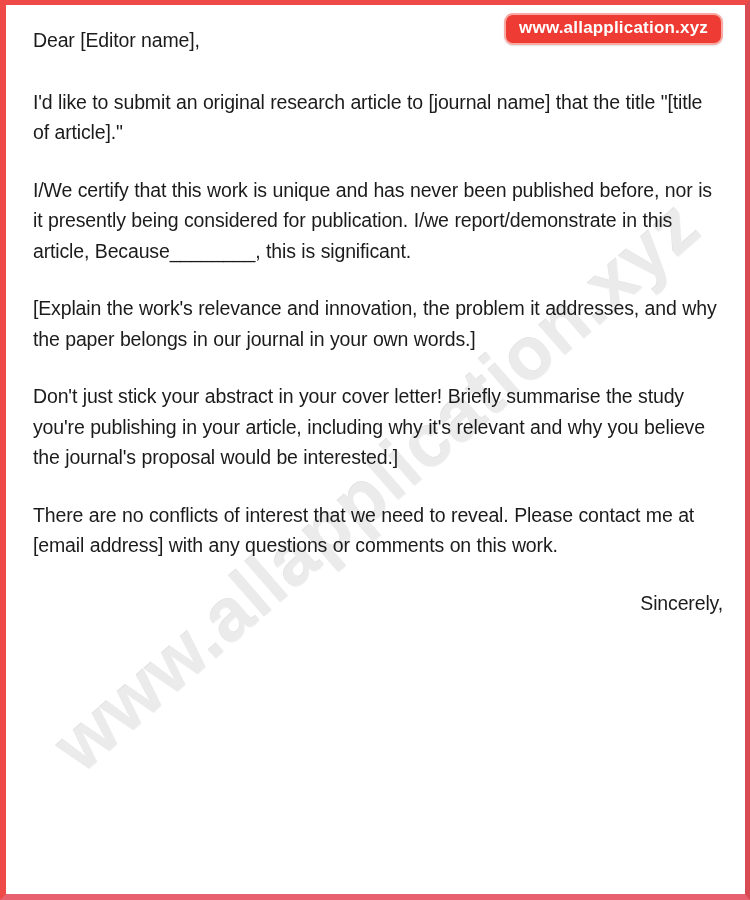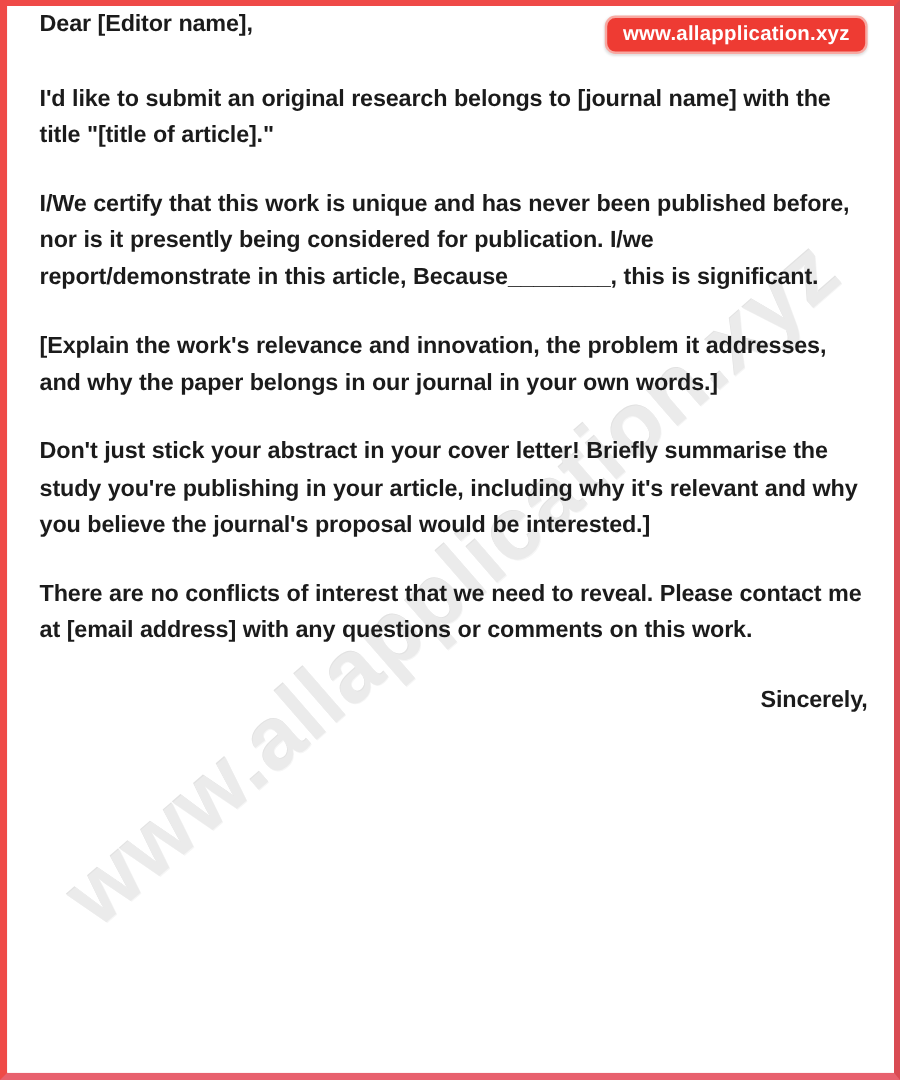--- a/index.html
+++ b/index.html
@@ -72,22 +72,21 @@
     letter-spacing: 0.2px;
     line-height: 1.1;
     white-space: nowrap;
     box-shadow: 0 1px 2px rgba(0,0,0,0.12);
   }
 
   
   #letter-body {
     position: relative;
     z-index: 3;
-    padding: 0 22px 0 27px;
-    font-weight: bold;
+    padding: 20px 22px 0 27px;
   }
 
   .letter-paragraph {
     font-family: "Liberation Sans", sans-serif;
     font-size: 19.5px;
     line-height: 30.5px;
     color: #1b1b1b;
     letter-spacing: -0.15px;
     margin-bottom: 27px;
     max-width: 700px;
@@ -106,21 +105,21 @@
 <div id="document-frame">
   <div id="page-surface">
 
     <div id="diagonal-watermark">www.allapplication.xyz</div>
 
     <div id="url-badge">www.allapplication.xyz</div>
 
     <div id="letter-body">
       <p class="letter-paragraph" id="paragraph-greeting">Dear [Editor name],</p>
 
-      <p class="letter-paragraph">I'd like to submit an original research belongs to [journal name] with the title "[title of article]."</p>
+      <p class="letter-paragraph">I'd like to submit an original research article to [journal name] that the title "[title of article]."</p>
 
       <p class="letter-paragraph">I/We certify that this work is unique and has never been published before, nor is it presently being considered for publication. I/we report/demonstrate in this article, Because________, this is significant.</p>
 
 
       <p class="letter-paragraph">[Explain the work's relevance and innovation, the problem it addresses, and why the paper belongs in our journal in your own words.]</p>
 
       <p class="letter-paragraph">Don't just stick your abstract in your cover letter! Briefly summarise the study you're publishing in your article, including why it's relevant and why you believe the journal's proposal would be interested.]</p>
 
       <p class="letter-paragraph">There are no conflicts of interest that we need to reveal. Please contact me at [email address] with any questions or comments on this work.</p>
 

